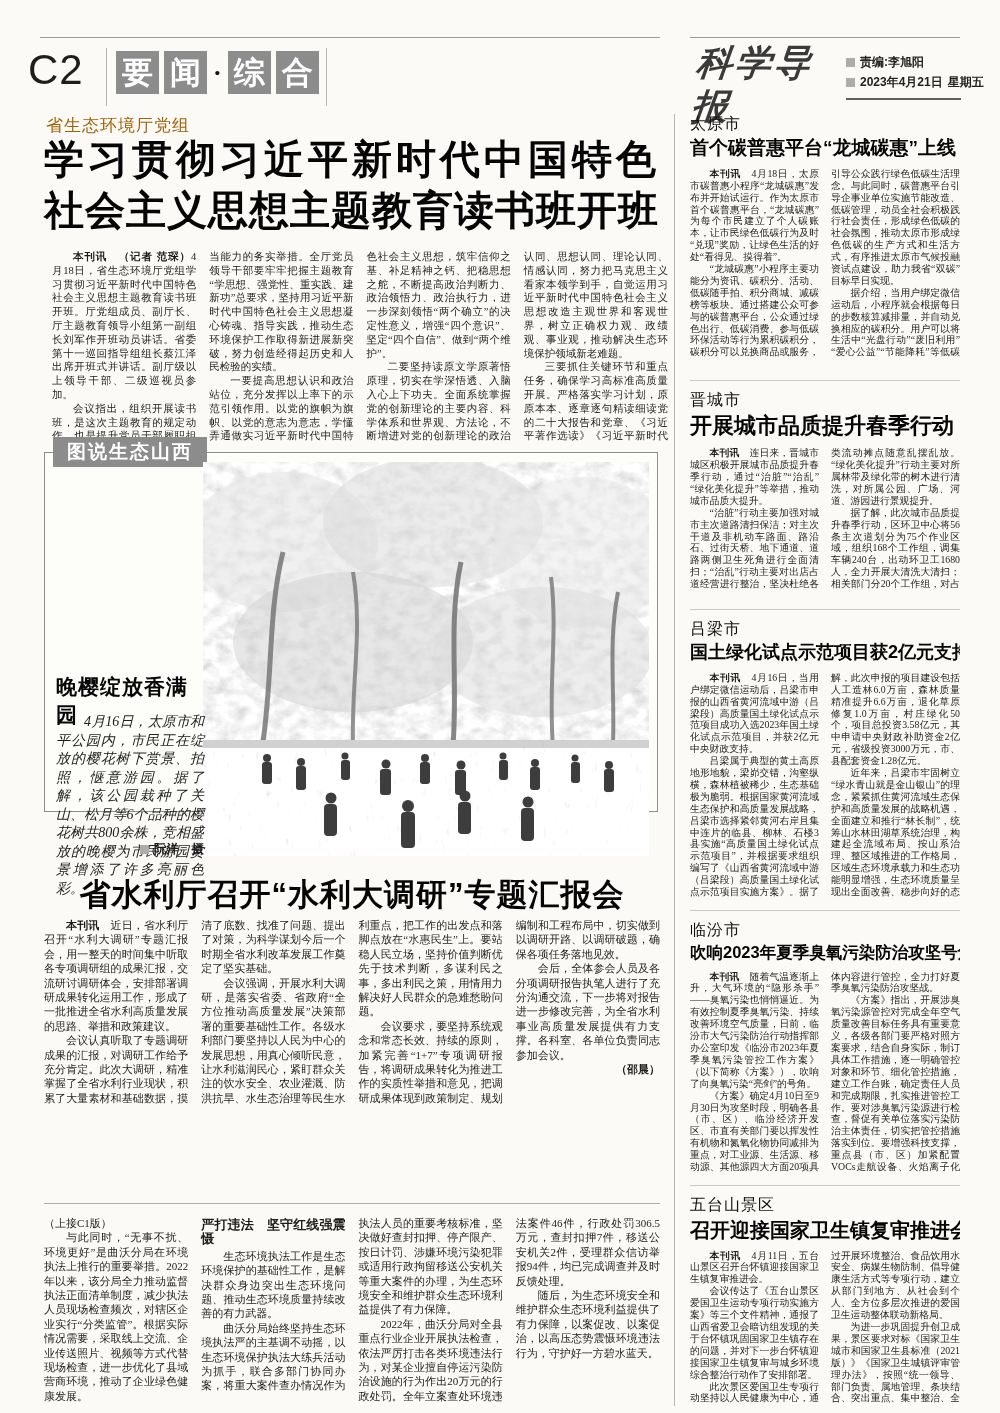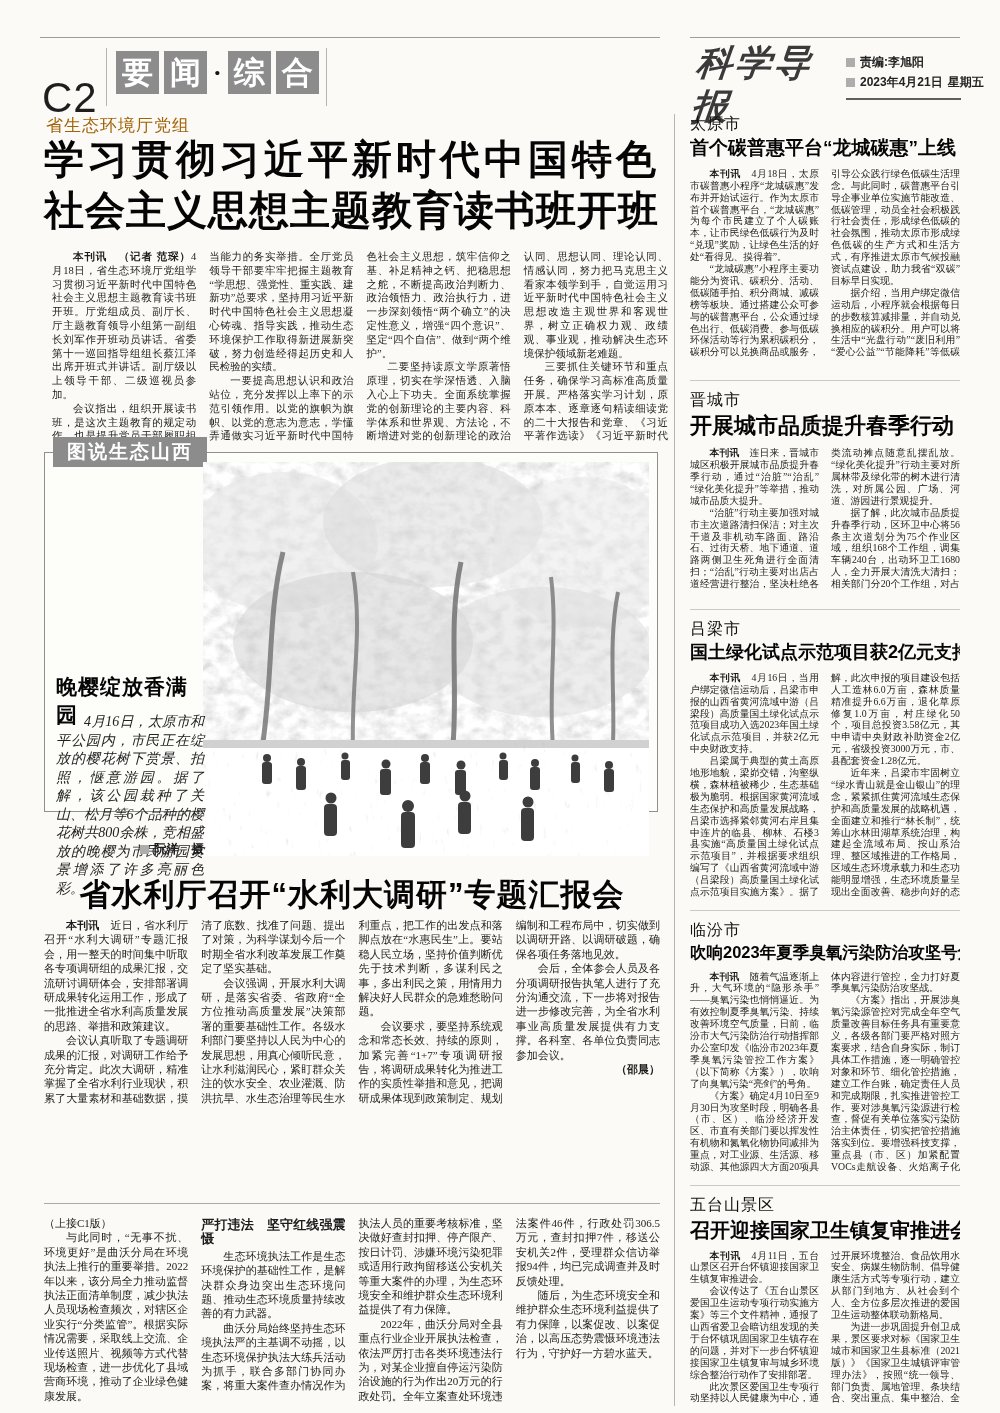--- a/index.html
+++ b/index.html
@@ -8,21 +8,21 @@
     width:1000px; height:1413px; position:relative;
     background:#fbfaf6; color:#1a1a1a;
     font-family:"Liberation Serif", serif;
     overflow:hidden;
   }
   .abs { position:absolute; }
   .hline { background:#9c9c9c; height:1px; }
   .vline { background:#b5b5b5; width:1px; }
 
   
-  .page-code { left:42px; top:46px; font-size:42px; letter-spacing:1px; color:#1e1e1e; font-family:"Liberation Sans",sans-serif;margin-top:28px; }
+  .page-code { left:28px; top:46px; font-size:42px; letter-spacing:1px; color:#1e1e1e; font-family:"Liberation Sans",sans-serif; }
   .sec-bar1 { left:106px; top:48px; height:58px; }
   .sec-bar2 { left:326px; top:48px; height:58px; }
   .section-strip { left:116px; top:51px; display:flex; align-items:center; gap:5px; }
   .sec-sq { width:43px; height:43px; background:#8c8c8c; color:#fff; font-weight:bold;
             font-size:31px; line-height:43px; text-align:center; font-family:"Liberation Sans",sans-serif; }
   .sec-dot { font-size:26px; font-weight:bold; color:#141414; padding:0 1px; }
   .masthead { left:694px; top:40px; width:150px; font-size:36px; line-height:44px; font-style:italic; font-weight:bold;
               letter-spacing:3px; color:#3a3a3a; font-family:"DejaVu Serif", serif; transform:skewX(-6deg); }
   .pub-info { left:846px; top:52px; width:116px; font-size:12px; line-height:20px; font-weight:bold; color:#222;
               font-family:"Liberation Sans",sans-serif; }

